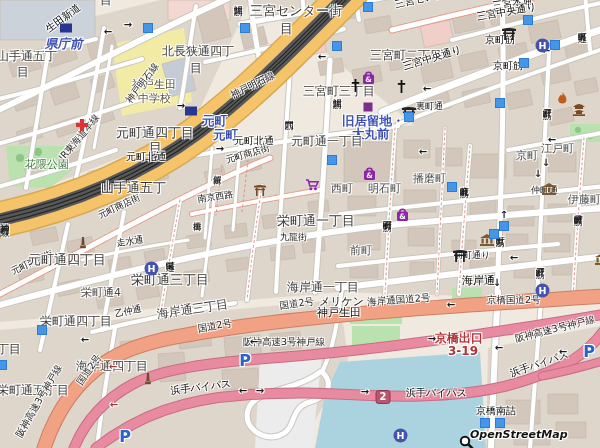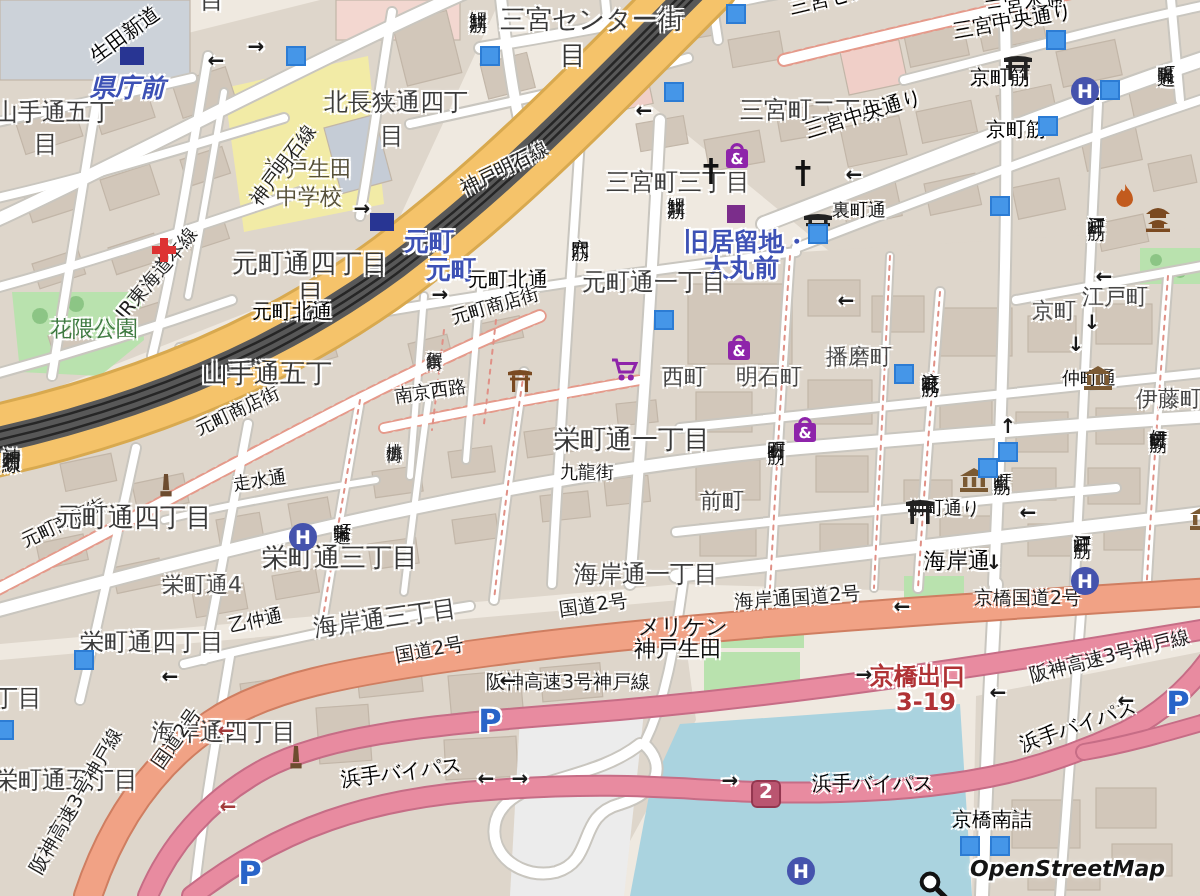--- a/index.html
+++ b/index.html
@@ -14,33 +14,33 @@
   .d11{font-size:11px;color:#474747;}
   .st11{font-size:11px;color:#000;}
   .st10{font-size:10px;color:#000;}
   .st9{font-size:9px;color:#111;}
   .st8{font-size:8px;color:#222;}
   .stn{font-size:12.5px;font-weight:600;color:#3d51b5;}
   .rail{font-size:9.5px;color:#1c1c1c;}
   .red{font-size:12px;font-weight:700;color:#b03235;}
   .sch{font-size:11px;color:#57513a;}
   .park{font-size:11px;color:#3e7a41;}
-  .blk11{font-size:11px;color:#101010;margin-top:12px;}
+  .blk11{font-size:11px;color:#101010;}
   .arw{position:absolute;font-size:10px;font-weight:700;color:#1a1a1a;transform:translate(-50%,-50%);
        text-shadow:-1px -1px 0 #fff,1px -1px 0 #fff,-1px 1px 0 #fff,1px 1px 0 #fff;}
   .ico{position:absolute;transform:translate(-50%,-50%);line-height:0;}
   .bsq{width:8px;height:8px;background:#4596e8;border:1px solid #2c7cd4;}
   .stsq{width:12px;height:9px;background:#283593;}
   .psq{width:9px;height:9px;background:#7b2d8b;}
   .pico{color:#2964c8;font-weight:700;font-size:16px;line-height:16px;
         text-shadow:-1px -1px 0 #fff,1px -1px 0 #fff,-1px 1px 0 #fff,1px 1px 0 #fff;}
   .shield{background:#ba5570;border:1.5px solid #93364f;color:#fff;font-size:10px;font-weight:700;
           padding:0 3px;border-radius:3px;line-height:12px;}
   .attr{position:absolute;font-size:11px;font-style:italic;font-weight:700;color:#141414;
-        text-shadow:-1px -1px 0 #fff,1px -1px 0 #fff,-1px 1px 0 #fff,1px 1px 0 #fff,0 0 3px #fff;margin-left:15px;}
+        text-shadow:-1px -1px 0 #fff,1px -1px 0 #fff,-1px 1px 0 #fff,1px 1px 0 #fff,0 0 3px #fff;}
 </style>
 </head>
 <body>
 
 <div id="map">
   <svg width="600" height="448" viewBox="0 0 600 448">
 
     <rect x="0" y="0" width="600" height="448" fill="#efe9e0"></rect>
 
     <g fill="#ded6cb">

